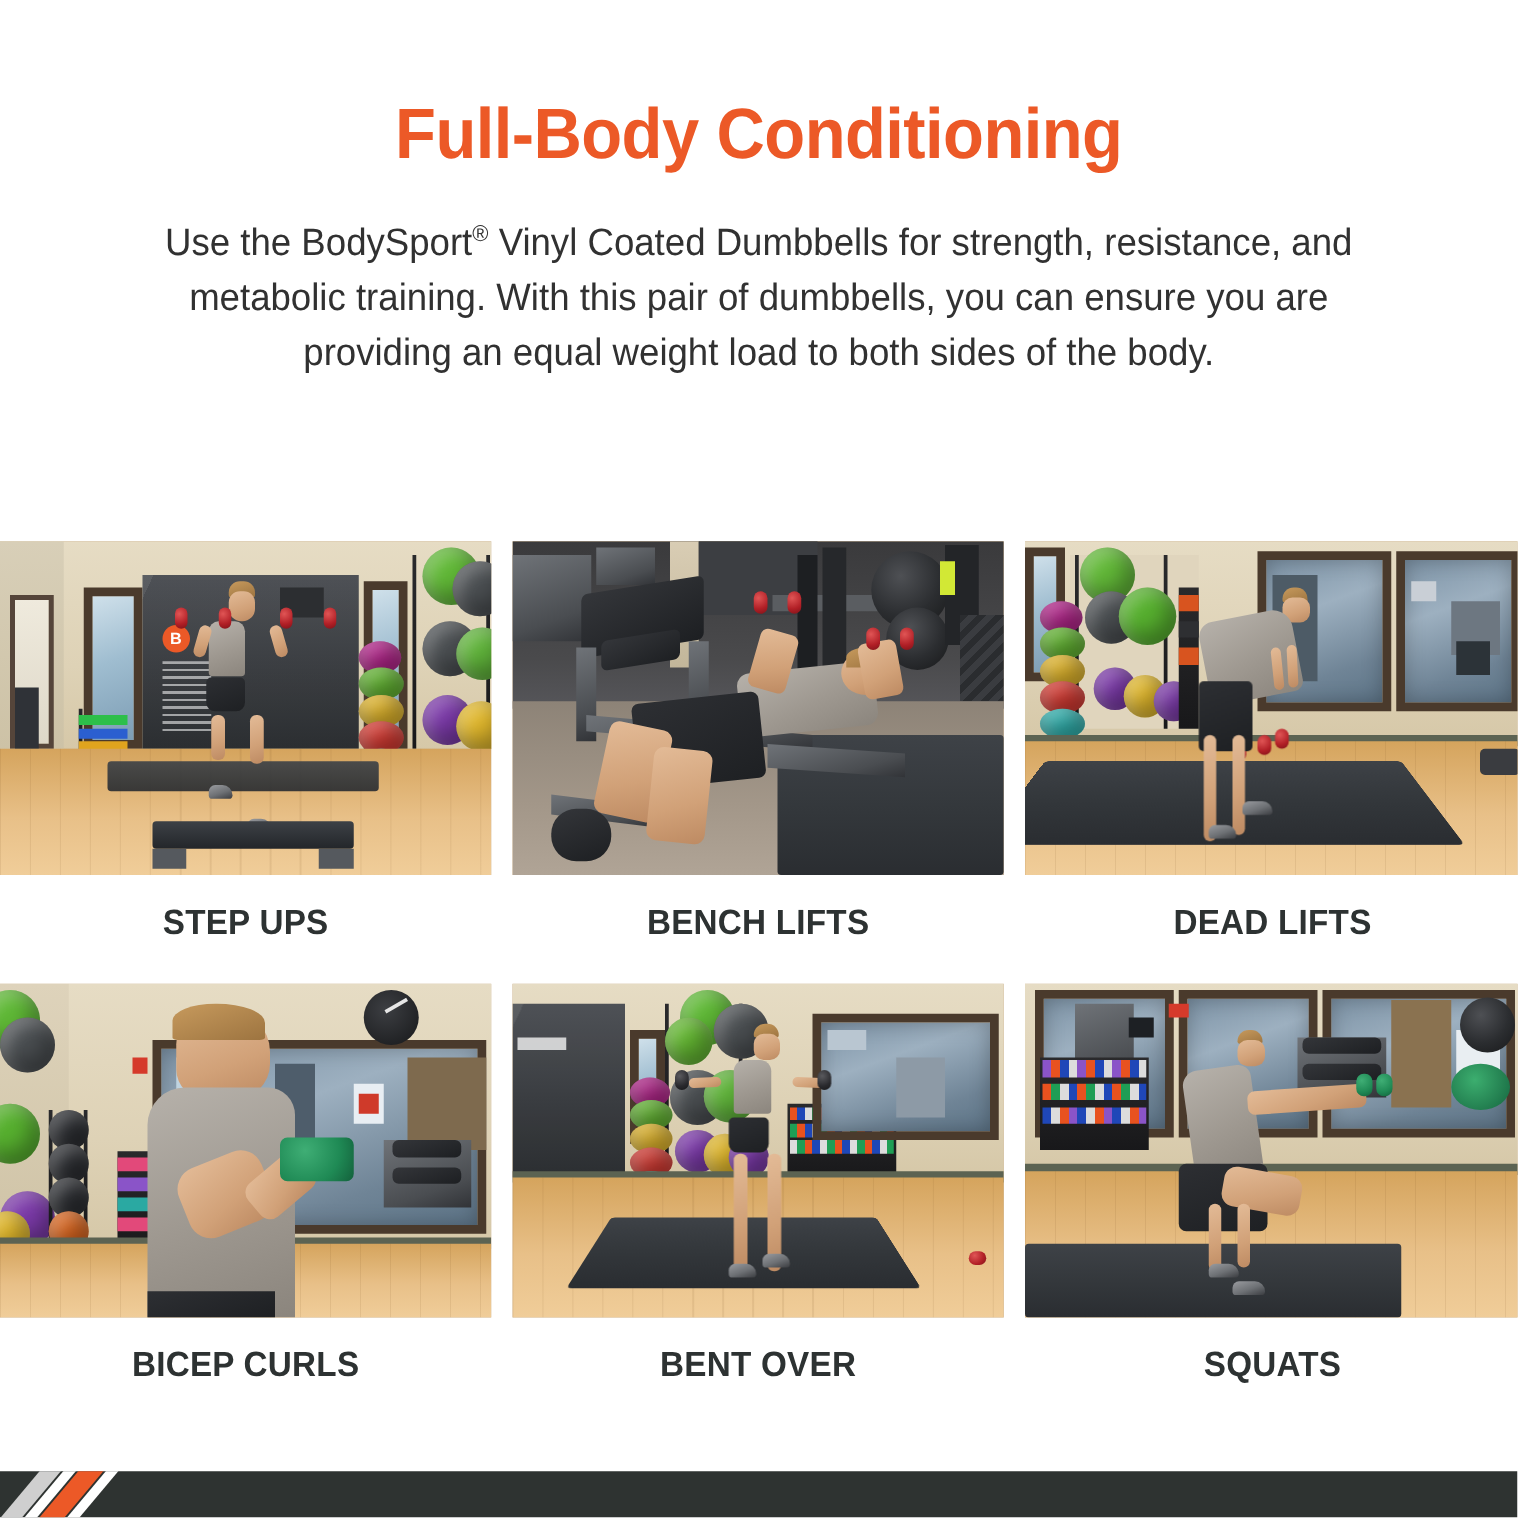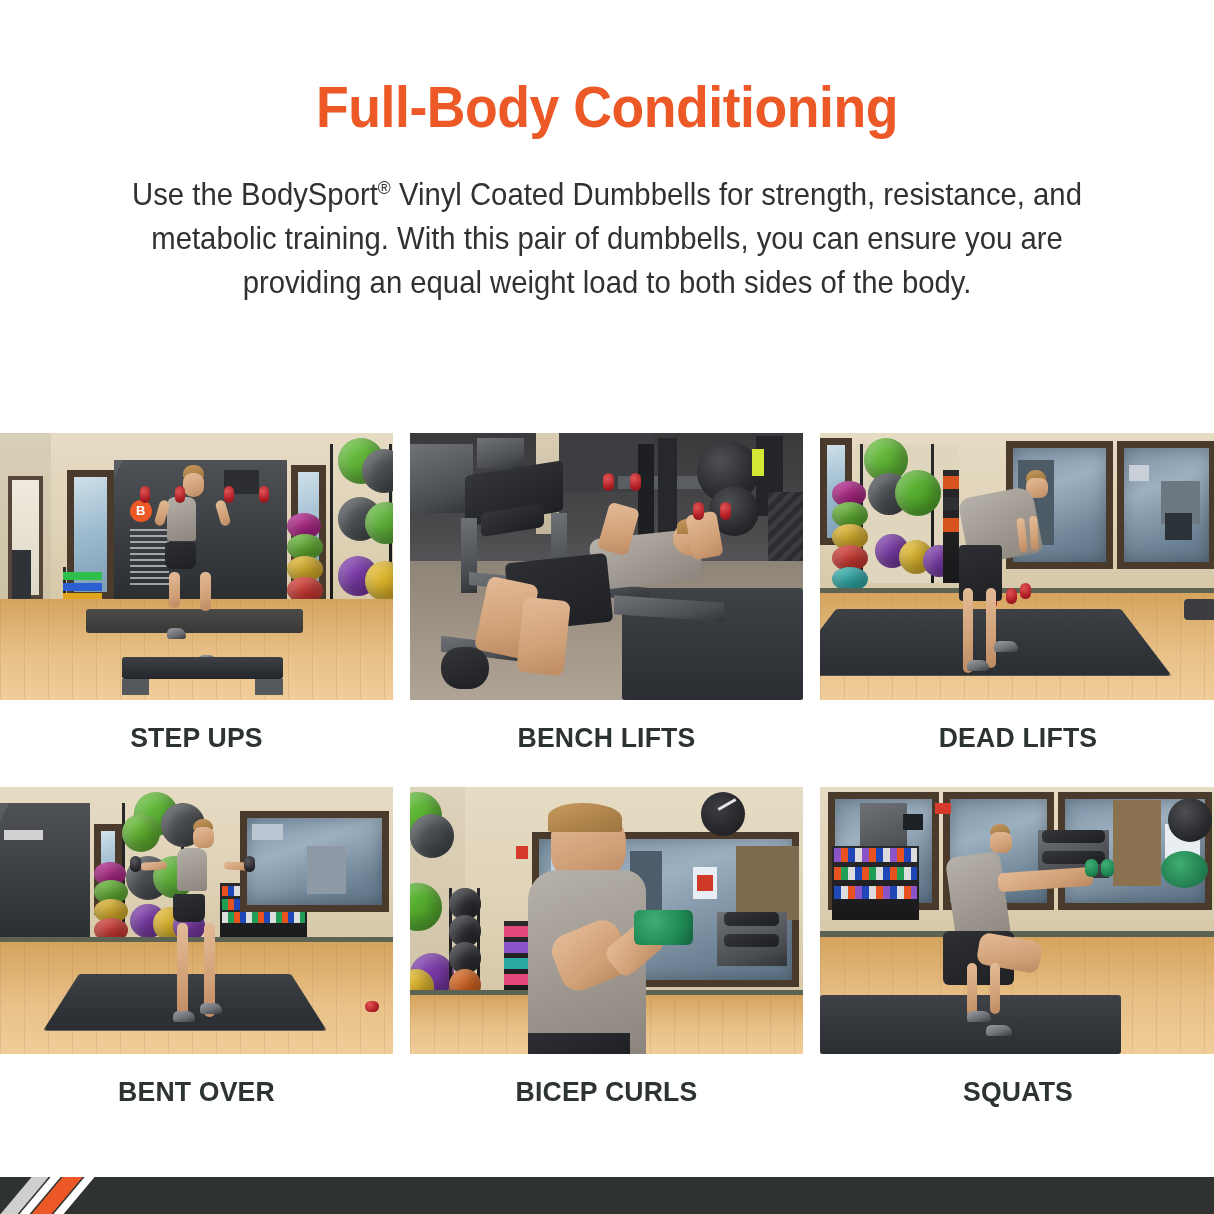--- a/index.html
+++ b/index.html
@@ -364,20 +364,71 @@
           <div class="layer shoe" style="left:44%;top:78%;width:24px;height:11px"></div>
         </div>
         <div class="caption">DEAD LIFTS</div>
       </div>
     </div>
 
     <div class="grid-row">
 
       <div class="cell">
         <div class="photo">
+          <div class="layer wall-tan" style="height:78%"></div>
+          <div class="layer" style="left:0;top:0;width:14%;height:78%;background:linear-gradient(180deg,#ded3bb,#cfc3a6)"></div>
+          <div class="layer ball" style="left:-4%;top:2%;width:48px;height:48px;background:#5fb836"></div>
+          <div class="layer ball" style="left:0;top:10%;width:44px;height:44px;background:#4a4e51"></div>
+          <div class="layer ball" style="left:-4%;top:36%;width:48px;height:48px;background:#57b02f"></div>
+          <div class="layer ball" style="left:0;top:62%;width:44px;height:44px;background:#7b3aa8"></div>
+          <div class="layer ball" style="left:-3%;top:68%;width:36px;height:36px;background:#e0b72c"></div>
+
+          <div class="layer rack" style="left:10%;top:38%;width:3px;height:40%"></div>
+          <div class="layer rack" style="left:17%;top:38%;width:3px;height:40%"></div>
+          <div class="layer ball" style="left:10%;top:38%;width:32px;height:32px;background:#2d2f33"></div>
+          <div class="layer ball" style="left:10%;top:48%;width:32px;height:32px;background:#2d2f33"></div>
+          <div class="layer ball" style="left:10%;top:58%;width:32px;height:32px;background:#2d2f33"></div>
+          <div class="layer ball" style="left:10%;top:68%;width:32px;height:32px;background:#d8651f"></div>
+
+          <div class="layer rack" style="left:24%;top:50%;width:8%;height:32%"></div>
+          <div class="layer" style="left:24%;top:52%;width:8%;height:4%;background:#e2497a"></div>
+          <div class="layer" style="left:24%;top:58%;width:8%;height:4%;background:#8a54c8"></div>
+          <div class="layer" style="left:24%;top:64%;width:8%;height:4%;background:#2aa9a2"></div>
+          <div class="layer" style="left:24%;top:70%;width:8%;height:4%;background:#e2497a"></div>
+          <div class="layer" style="left:27%;top:22%;width:3%;height:5%;background:#d53a2b"></div>
+
+          <div class="layer pane" style="left:31%;top:17%;width:68%;height:58%"></div>
+          <div class="layer" style="left:36%;top:22%;width:14%;height:30%;background:#bfd3e0"></div>
+          <div class="layer" style="left:56%;top:24%;width:8%;height:24%;background:#4e5d6b"></div>
+          <div class="layer" style="left:72%;top:30%;width:6%;height:12%;background:#e8eef3"></div>
+          <div class="layer" style="left:73%;top:33%;width:4%;height:6%;background:#cf3a2a"></div>
+          <div class="layer" style="left:83%;top:22%;width:16%;height:28%;background:#7e6a4e"></div>
+          <div class="layer equip" style="left:78%;top:47%;width:18%;height:20%"></div>
+          <div class="layer bench-pad" style="left:80%;top:47%;width:14%;height:5%"></div>
+          <div class="layer bench-pad" style="left:80%;top:55%;width:14%;height:5%"></div>
+
+          <div class="layer" style="left:74%;top:2%;width:44px;height:44px;border-radius:50%;background:radial-gradient(circle at 40% 35%,#3c3e42,#17181a)"></div>
+          <div class="layer" style="left:78%;top:6%;width:20px;height:3px;background:#e6e6e6;transform:rotate(-30deg)"></div>
+          <div class="layer baseboard" style="top:76%;background:#5c6352"></div>
+
+          <div class="layer floor-wood2" style="height:22%"></div>
+
+          <div class="layer skin" style="left:36%;top:8%;width:19%;height:27%;border-radius:38% 46% 40% 34%"></div>
+          <div class="layer skin hair" style="left:35%;top:6%;width:19%;height:11%;border-radius:46% 52% 6% 6%"></div>
+          <div class="layer shirt" style="left:30%;top:31%;width:30%;height:69%;border-radius:30px 22px 0 0"></div>
+          <div class="layer skin" style="left:37%;top:52%;width:18%;height:22%;border-radius:18px;transform:rotate(-22deg)"></div>
+          <div class="layer skin" style="left:50%;top:54%;width:14%;height:13%;border-radius:10px;transform:rotate(-40deg)"></div>
+          <div class="layer db-green" style="left:57%;top:46%;width:15%;height:13%;border-radius:6px"></div>
+          <div class="layer shorts" style="left:30%;top:92%;width:26%;height:8%"></div>
+        </div>
+        <div class="caption">BICEP CURLS</div>
+      </div>
+
+      <div class="cell">
+        <div class="photo">
           <div class="layer wall-tan" style="height:58%"></div>
           <div class="layer banner" style="left:0;top:6%;width:23%;height:52%"></div>
           <div class="layer" style="left:1%;top:16%;width:10%;height:4%;background:rgba(255,255,255,.75)"></div>
           <div class="layer pane-light" style="left:24%;top:14%;width:7%;height:34%"></div>
 
           <div class="layer rack" style="left:31%;top:6%;width:3px;height:50%"></div>
           <div class="layer rack" style="left:46%;top:6%;width:3px;height:50%"></div>
           <div class="layer ball" style="left:34%;top:2%;width:44px;height:44px;background:#5fb836"></div>
           <div class="layer ball" style="left:41%;top:6%;width:44px;height:44px;background:#4a4e51"></div>
           <div class="layer ball" style="left:31%;top:10%;width:38px;height:38px;background:#63b532"></div>
@@ -413,71 +464,20 @@
           <div class="layer skin" style="left:57%;top:28%;width:26px;height:8px;border-radius:5px;transform:rotate(3deg)"></div>
           <div class="layer db-black" style="left:33%;top:26%;width:11px;height:16px"></div>
           <div class="layer db-black" style="left:62%;top:26%;width:11px;height:16px"></div>
           <div class="layer shorts" style="left:44%;top:40%;width:32px;height:28px;border-radius:4px 4px 7px 7px"></div>
           <div class="layer skin" style="left:45%;top:51%;width:11px;height:35%;border-radius:5px"></div>
           <div class="layer skin" style="left:52%;top:51%;width:11px;height:35%;border-radius:5px"></div>
           <div class="layer shoe" style="left:44%;top:84%;width:22px;height:11px"></div>
           <div class="layer shoe" style="left:51%;top:81%;width:22px;height:11px"></div>
         </div>
         <div class="caption">BENT OVER</div>
-      </div>
-
-      <div class="cell">
-        <div class="photo">
-          <div class="layer wall-tan" style="height:78%"></div>
-          <div class="layer" style="left:0;top:0;width:14%;height:78%;background:linear-gradient(180deg,#ded3bb,#cfc3a6)"></div>
-          <div class="layer ball" style="left:-4%;top:2%;width:48px;height:48px;background:#5fb836"></div>
-          <div class="layer ball" style="left:0;top:10%;width:44px;height:44px;background:#4a4e51"></div>
-          <div class="layer ball" style="left:-4%;top:36%;width:48px;height:48px;background:#57b02f"></div>
-          <div class="layer ball" style="left:0;top:62%;width:44px;height:44px;background:#7b3aa8"></div>
-          <div class="layer ball" style="left:-3%;top:68%;width:36px;height:36px;background:#e0b72c"></div>
-
-          <div class="layer rack" style="left:10%;top:38%;width:3px;height:40%"></div>
-          <div class="layer rack" style="left:17%;top:38%;width:3px;height:40%"></div>
-          <div class="layer ball" style="left:10%;top:38%;width:32px;height:32px;background:#2d2f33"></div>
-          <div class="layer ball" style="left:10%;top:48%;width:32px;height:32px;background:#2d2f33"></div>
-          <div class="layer ball" style="left:10%;top:58%;width:32px;height:32px;background:#2d2f33"></div>
-          <div class="layer ball" style="left:10%;top:68%;width:32px;height:32px;background:#d8651f"></div>
-
-          <div class="layer rack" style="left:24%;top:50%;width:8%;height:32%"></div>
-          <div class="layer" style="left:24%;top:52%;width:8%;height:4%;background:#e2497a"></div>
-          <div class="layer" style="left:24%;top:58%;width:8%;height:4%;background:#8a54c8"></div>
-          <div class="layer" style="left:24%;top:64%;width:8%;height:4%;background:#2aa9a2"></div>
-          <div class="layer" style="left:24%;top:70%;width:8%;height:4%;background:#e2497a"></div>
-          <div class="layer" style="left:27%;top:22%;width:3%;height:5%;background:#d53a2b"></div>
-
-          <div class="layer pane" style="left:31%;top:17%;width:68%;height:58%"></div>
-          <div class="layer" style="left:36%;top:22%;width:14%;height:30%;background:#bfd3e0"></div>
-          <div class="layer" style="left:56%;top:24%;width:8%;height:24%;background:#4e5d6b"></div>
-          <div class="layer" style="left:72%;top:30%;width:6%;height:12%;background:#e8eef3"></div>
-          <div class="layer" style="left:73%;top:33%;width:4%;height:6%;background:#cf3a2a"></div>
-          <div class="layer" style="left:83%;top:22%;width:16%;height:28%;background:#7e6a4e"></div>
-          <div class="layer equip" style="left:78%;top:47%;width:18%;height:20%"></div>
-          <div class="layer bench-pad" style="left:80%;top:47%;width:14%;height:5%"></div>
-          <div class="layer bench-pad" style="left:80%;top:55%;width:14%;height:5%"></div>
-
-          <div class="layer" style="left:74%;top:2%;width:44px;height:44px;border-radius:50%;background:radial-gradient(circle at 40% 35%,#3c3e42,#17181a)"></div>
-          <div class="layer" style="left:78%;top:6%;width:20px;height:3px;background:#e6e6e6;transform:rotate(-30deg)"></div>
-          <div class="layer baseboard" style="top:76%;background:#5c6352"></div>
-
-          <div class="layer floor-wood2" style="height:22%"></div>
-
-          <div class="layer skin" style="left:36%;top:8%;width:19%;height:27%;border-radius:38% 46% 40% 34%"></div>
-          <div class="layer skin hair" style="left:35%;top:6%;width:19%;height:11%;border-radius:46% 52% 6% 6%"></div>
-          <div class="layer shirt" style="left:30%;top:31%;width:30%;height:69%;border-radius:30px 22px 0 0"></div>
-          <div class="layer skin" style="left:37%;top:52%;width:18%;height:22%;border-radius:18px;transform:rotate(-22deg)"></div>
-          <div class="layer skin" style="left:50%;top:54%;width:14%;height:13%;border-radius:10px;transform:rotate(-40deg)"></div>
-          <div class="layer db-green" style="left:57%;top:46%;width:15%;height:13%;border-radius:6px"></div>
-          <div class="layer shorts" style="left:30%;top:92%;width:26%;height:8%"></div>
-        </div>
-        <div class="caption">BICEP CURLS</div>
       </div>
 
       <div class="cell wide">
         <div class="photo">
           <div class="layer wall-tan" style="height:56%"></div>
           <div class="layer pane" style="left:2%;top:2%;width:28%;height:44%"></div>
           <div class="layer pane" style="left:31%;top:2%;width:28%;height:44%"></div>
           <div class="layer pane" style="left:60%;top:2%;width:39%;height:44%"></div>
           <div class="layer equip" style="left:10%;top:6%;width:12%;height:26%"></div>
           <div class="layer" style="left:21%;top:10%;width:5%;height:6%;background:#1d2024"></div>

